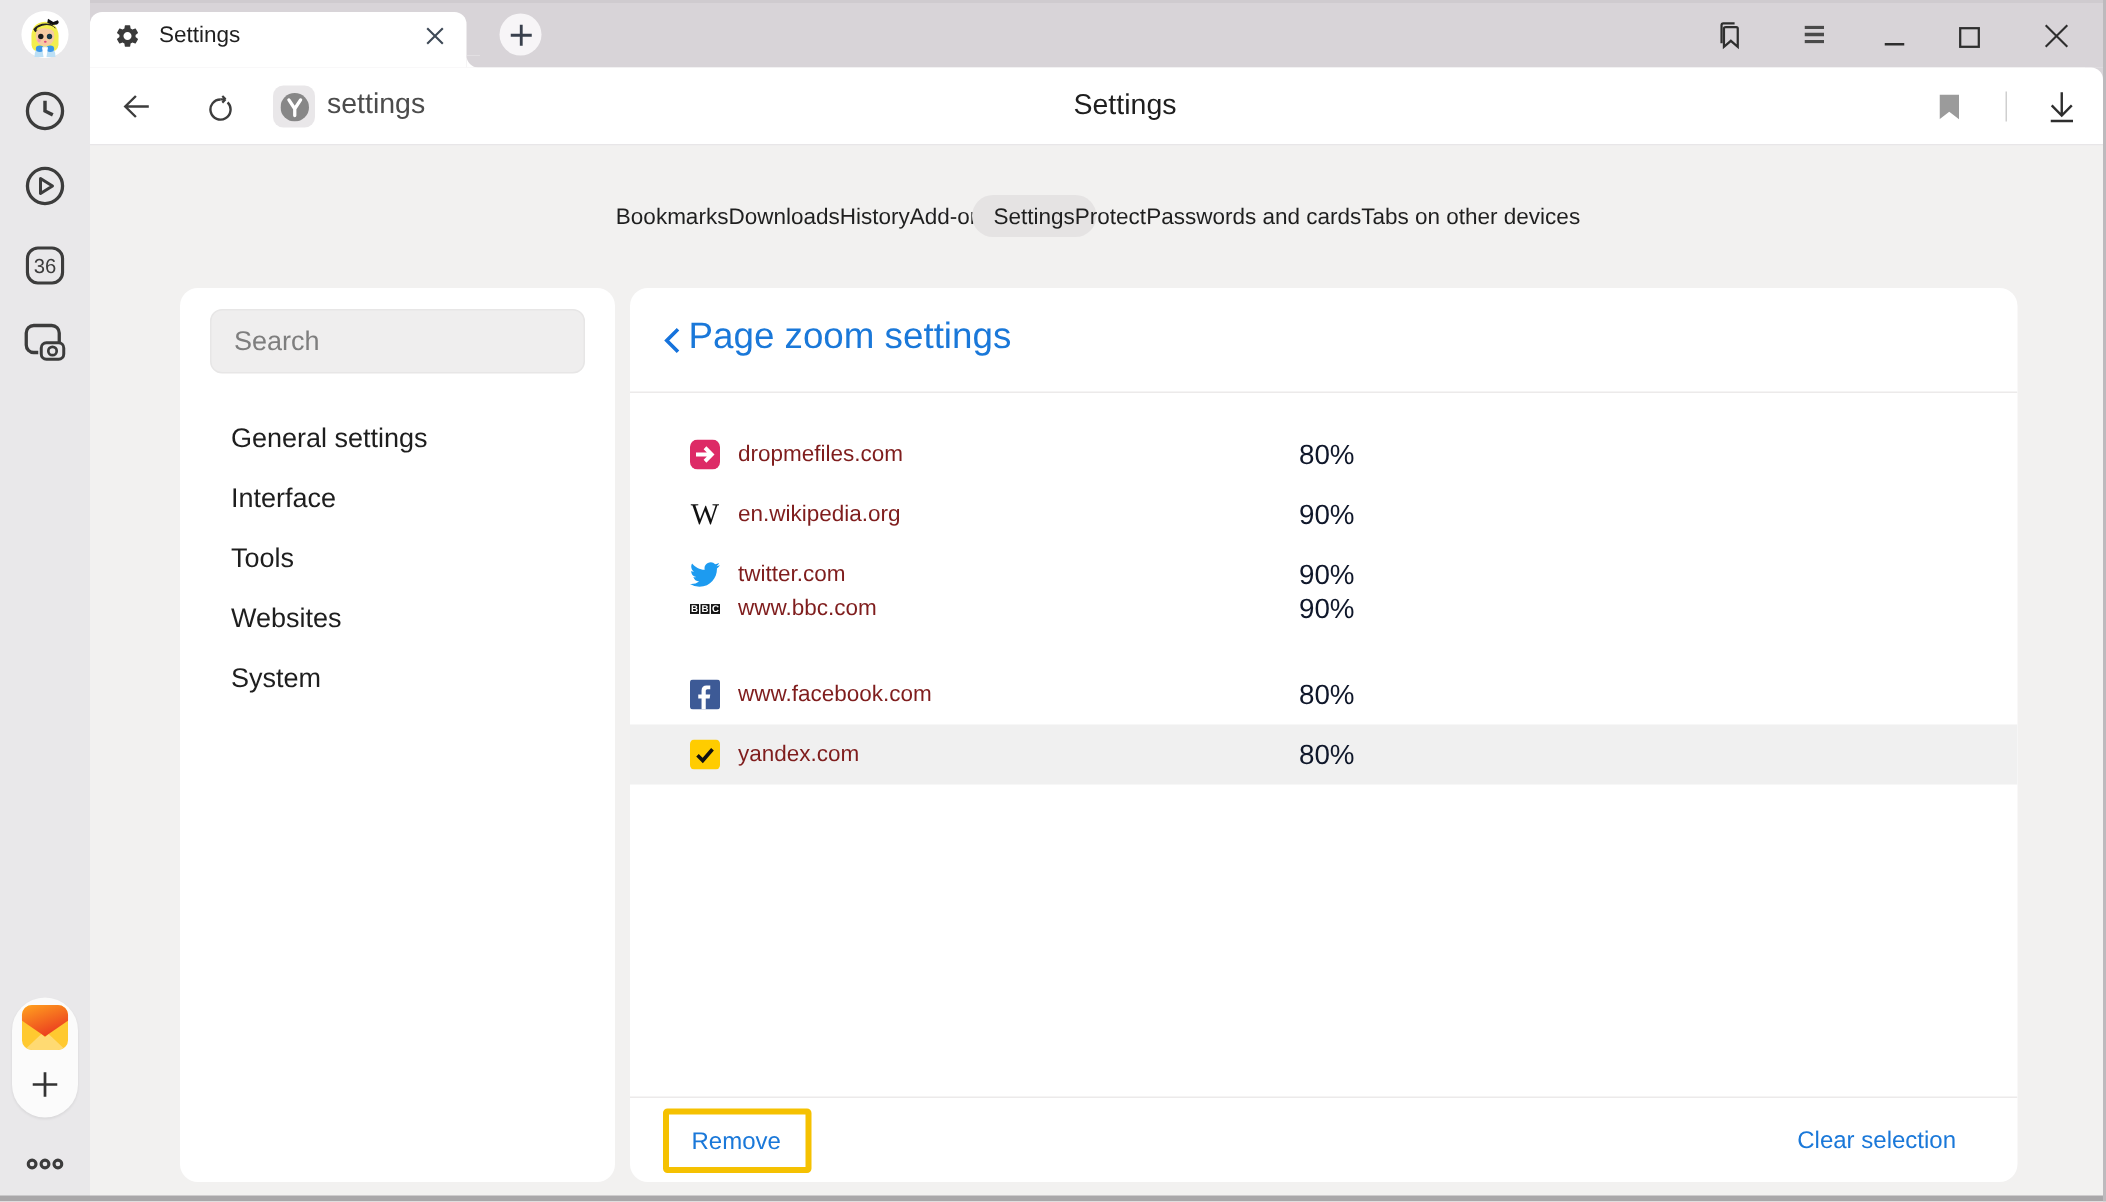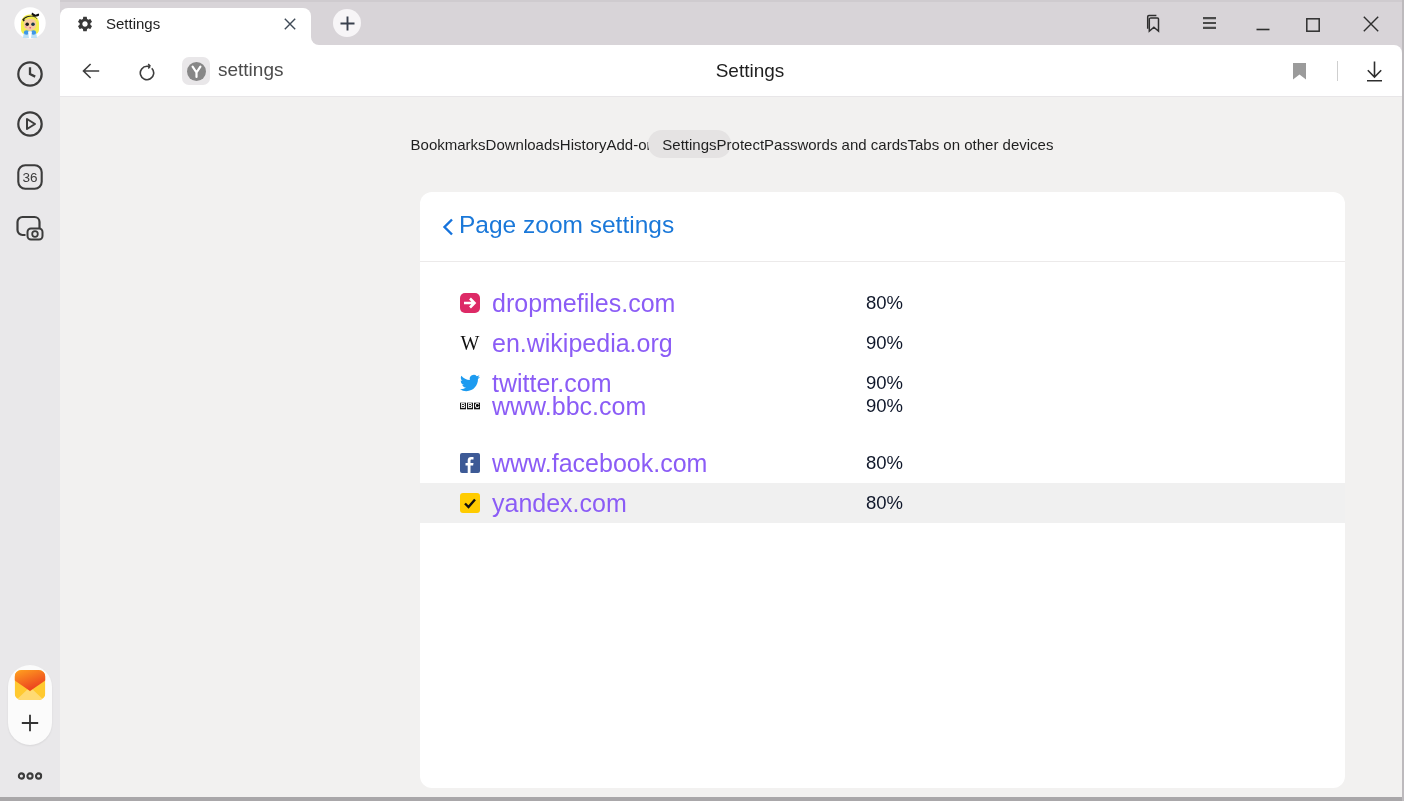--- a/index.html
+++ b/index.html
@@ -34,21 +34,21 @@
 #search { position:absolute; left:20px; top:14px; width:250px; height:43px; background:#efeeee; border:1px solid #e7e6e6; border-radius:8px; color:#7e7e7e; font-size:18px; line-height:41px; padding-left:15px; }
 .snav { position:absolute; left:34px; font-size:18px; color:#1e1e1e; line-height:21px; }
 
 #rightcard { position:absolute; left:360px; top:94px; width:925px; height:596px; background:#fff; border-radius:12px; overflow:hidden; }
 #rc-head { position:absolute; left:0; top:0; width:100%; height:70px; border-bottom:1px solid #eceaea; }
 #rc-title { position:absolute; left:39px; top:19px; font-size:24.5px; color:#1a78d9;text-align:center; }
 #rc-back { position:absolute; left:22px; top:26px; }
 .row { position:absolute; left:0; width:100%; height:40px; }
 .row.sel { background:#f0f0f0; }
 .fav { position:absolute; left:40px; top:10px; width:20px; height:20px; }
-.site { position:absolute; left:72px; top:9px; font-size:25px; line-height:22px; color:#8b5cf6; }
+.site { position:absolute; left:72px; top:9px; font-size:15px; line-height:22px; color:#7f1d1d; }
 .pct { position:absolute; left:446px; top:9px; font-size:18.5px; line-height:22px; color:#0f172a; }
 #rc-foot { position:absolute; left:0; bottom:0; width:100%; height:57px; border-top:1px solid #eceaea; }
 #removebtn { position:absolute; left:22px; top:7px; width:99px; height:43px; border:4px solid #f5c101; border-radius:3px; color:#1a78d9; font-size:16px; padding:10px 0 0 15px; }
 #clearsel { position:absolute; right:41px; top:20px; color:#1a78d9; font-size:16px; }
 </style>
 </head>
 <body>
 
 <div class="abs" id="tabbar">
   <div class="abs" style="left:0;top:0;width:1344px;height:2px;background:#cfcbcf"></div>
@@ -122,20 +122,28 @@
     <span>Bookmarks</span>
       <span>Downloads</span>
       <span>History</span>
       <span>Add-ons</span>
       <span class="pill">Settings</span>
       <span>Protect</span>
       <span>Passwords and cards</span>
       <span>Tabs on other devices</span>
   </div>
 
+  <div id="leftcard">
+    <div id="search">Search</div>
+    <div class="snav" style="top:90px">General settings</div>
+    <div class="snav" style="top:130px">Interface</div>
+    <div class="snav" style="top:170px">Tools</div>
+    <div class="snav" style="top:210px">Websites</div>
+    <div class="snav" style="top:250px">System</div>
+  </div>
 
   <div id="rightcard">
     <div id="rc-head">
       <svg id="rc-back" width="12" height="18" viewBox="0 0 12 18" stroke="#1673dc" stroke-width="2.4" fill="none">
           <path d="M10 1.5 L2.5 9 L10 16.5"></path>
         </svg>
       <div id="rc-title">Page zoom settings</div>
     </div>
 
     <div class="row" style="top:91px">
@@ -180,20 +188,24 @@
     </div>
     <div class="row sel" style="top:291px">
       <svg class="fav" viewBox="0 0 20 20">
           <rect width="20" height="20" rx="3" fill="#fc0"></rect>
           <path d="M5 10.5 L8.5 14 L15 6.5" stroke="#111" stroke-width="2.4" fill="none"></path>
         </svg>
       <div class="site">yandex.com</div>
         <div class="pct">80%</div>
     </div>
 
+    <div id="rc-foot">
+      <div id="removebtn">Remove</div>
+      <div id="clearsel">Clear selection</div>
+    </div>
   </div>
 </div>
 
 <div class="abs" id="sidebar">
 
   <svg class="sbicon" style="top:7px" width="32" height="32" viewBox="0 0 32 32">
     <circle cx="16" cy="16" r="15.7" fill="#fff"></circle>
     <path d="M7 20 Q6 8 16 7.5 Q26 8 25 20 Q25.5 26 22 27 L10 27 Q6.5 26 7 20 Z" fill="#f3ee4e"></path>
     <path d="M8.2 12.5 Q12 7.5 20 9 L23.5 12 Q16 9.5 9.5 14.5 Z" fill="#222"></path>
     <path d="M18 5.5 l3.5 2.2 l3 -1.2 q1.5 1.8 -0.5 2.8 l-3 0.4 l-3.5 -1.6 z" fill="#111"></path>

